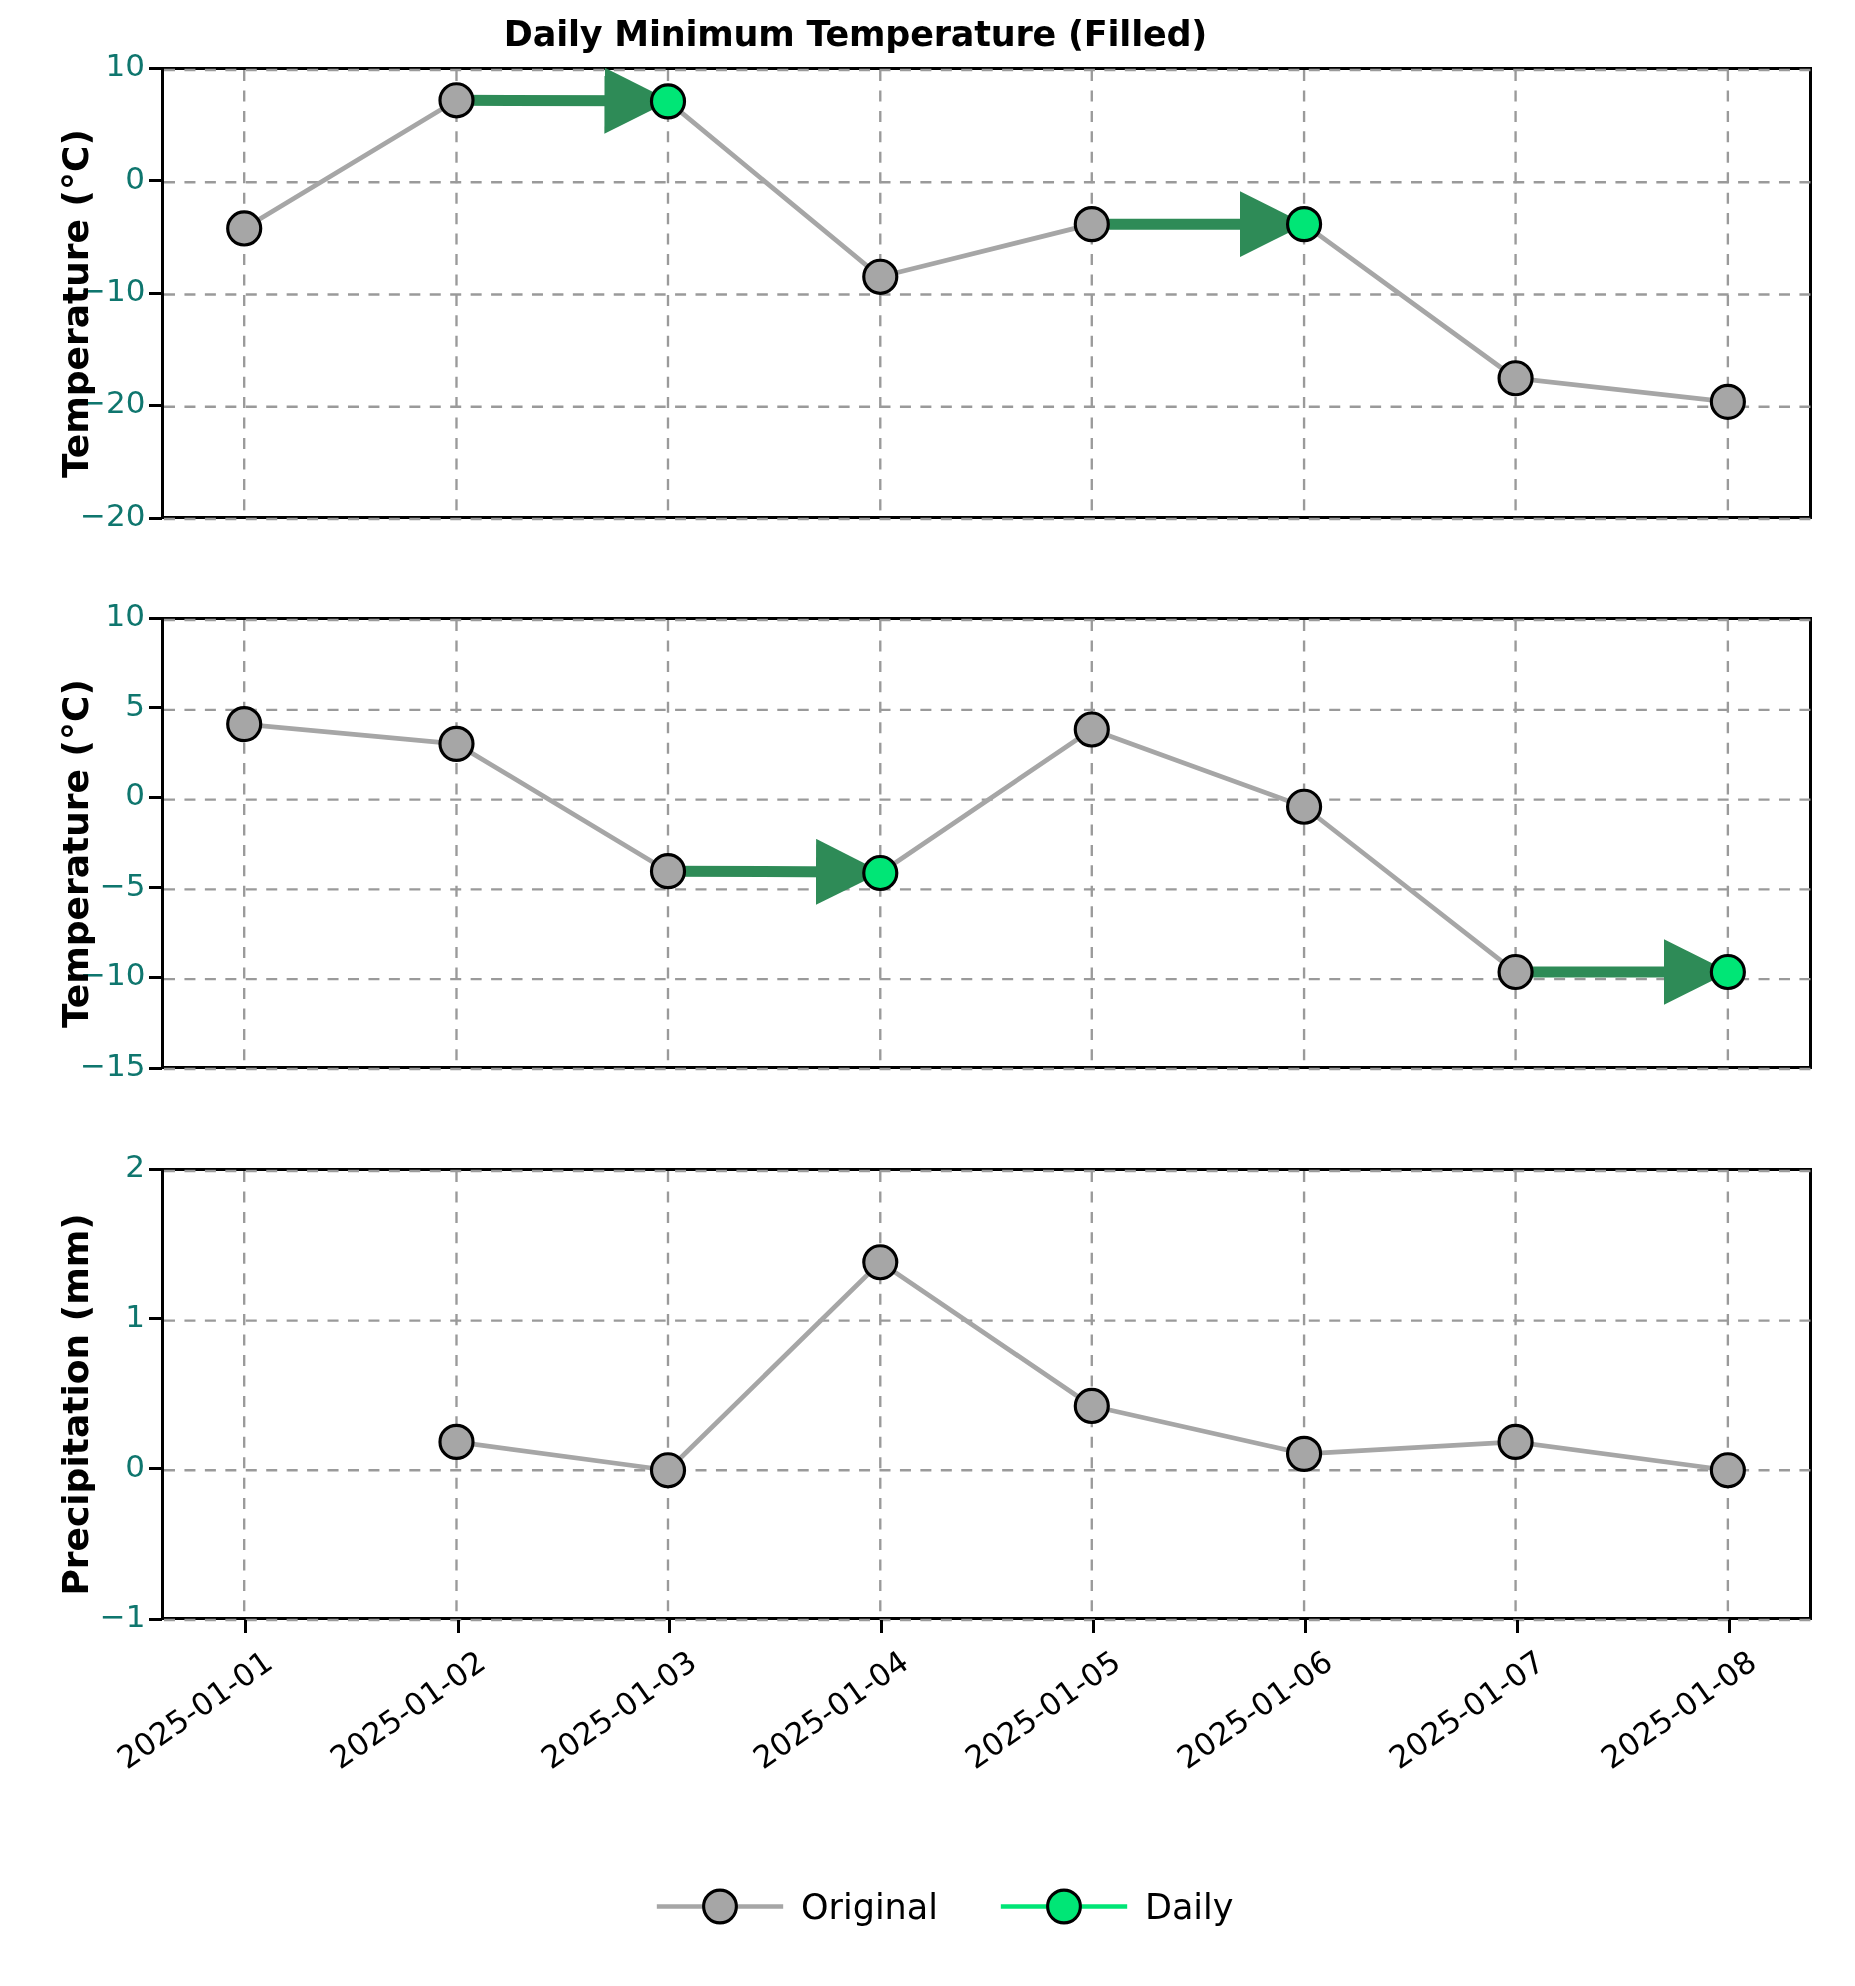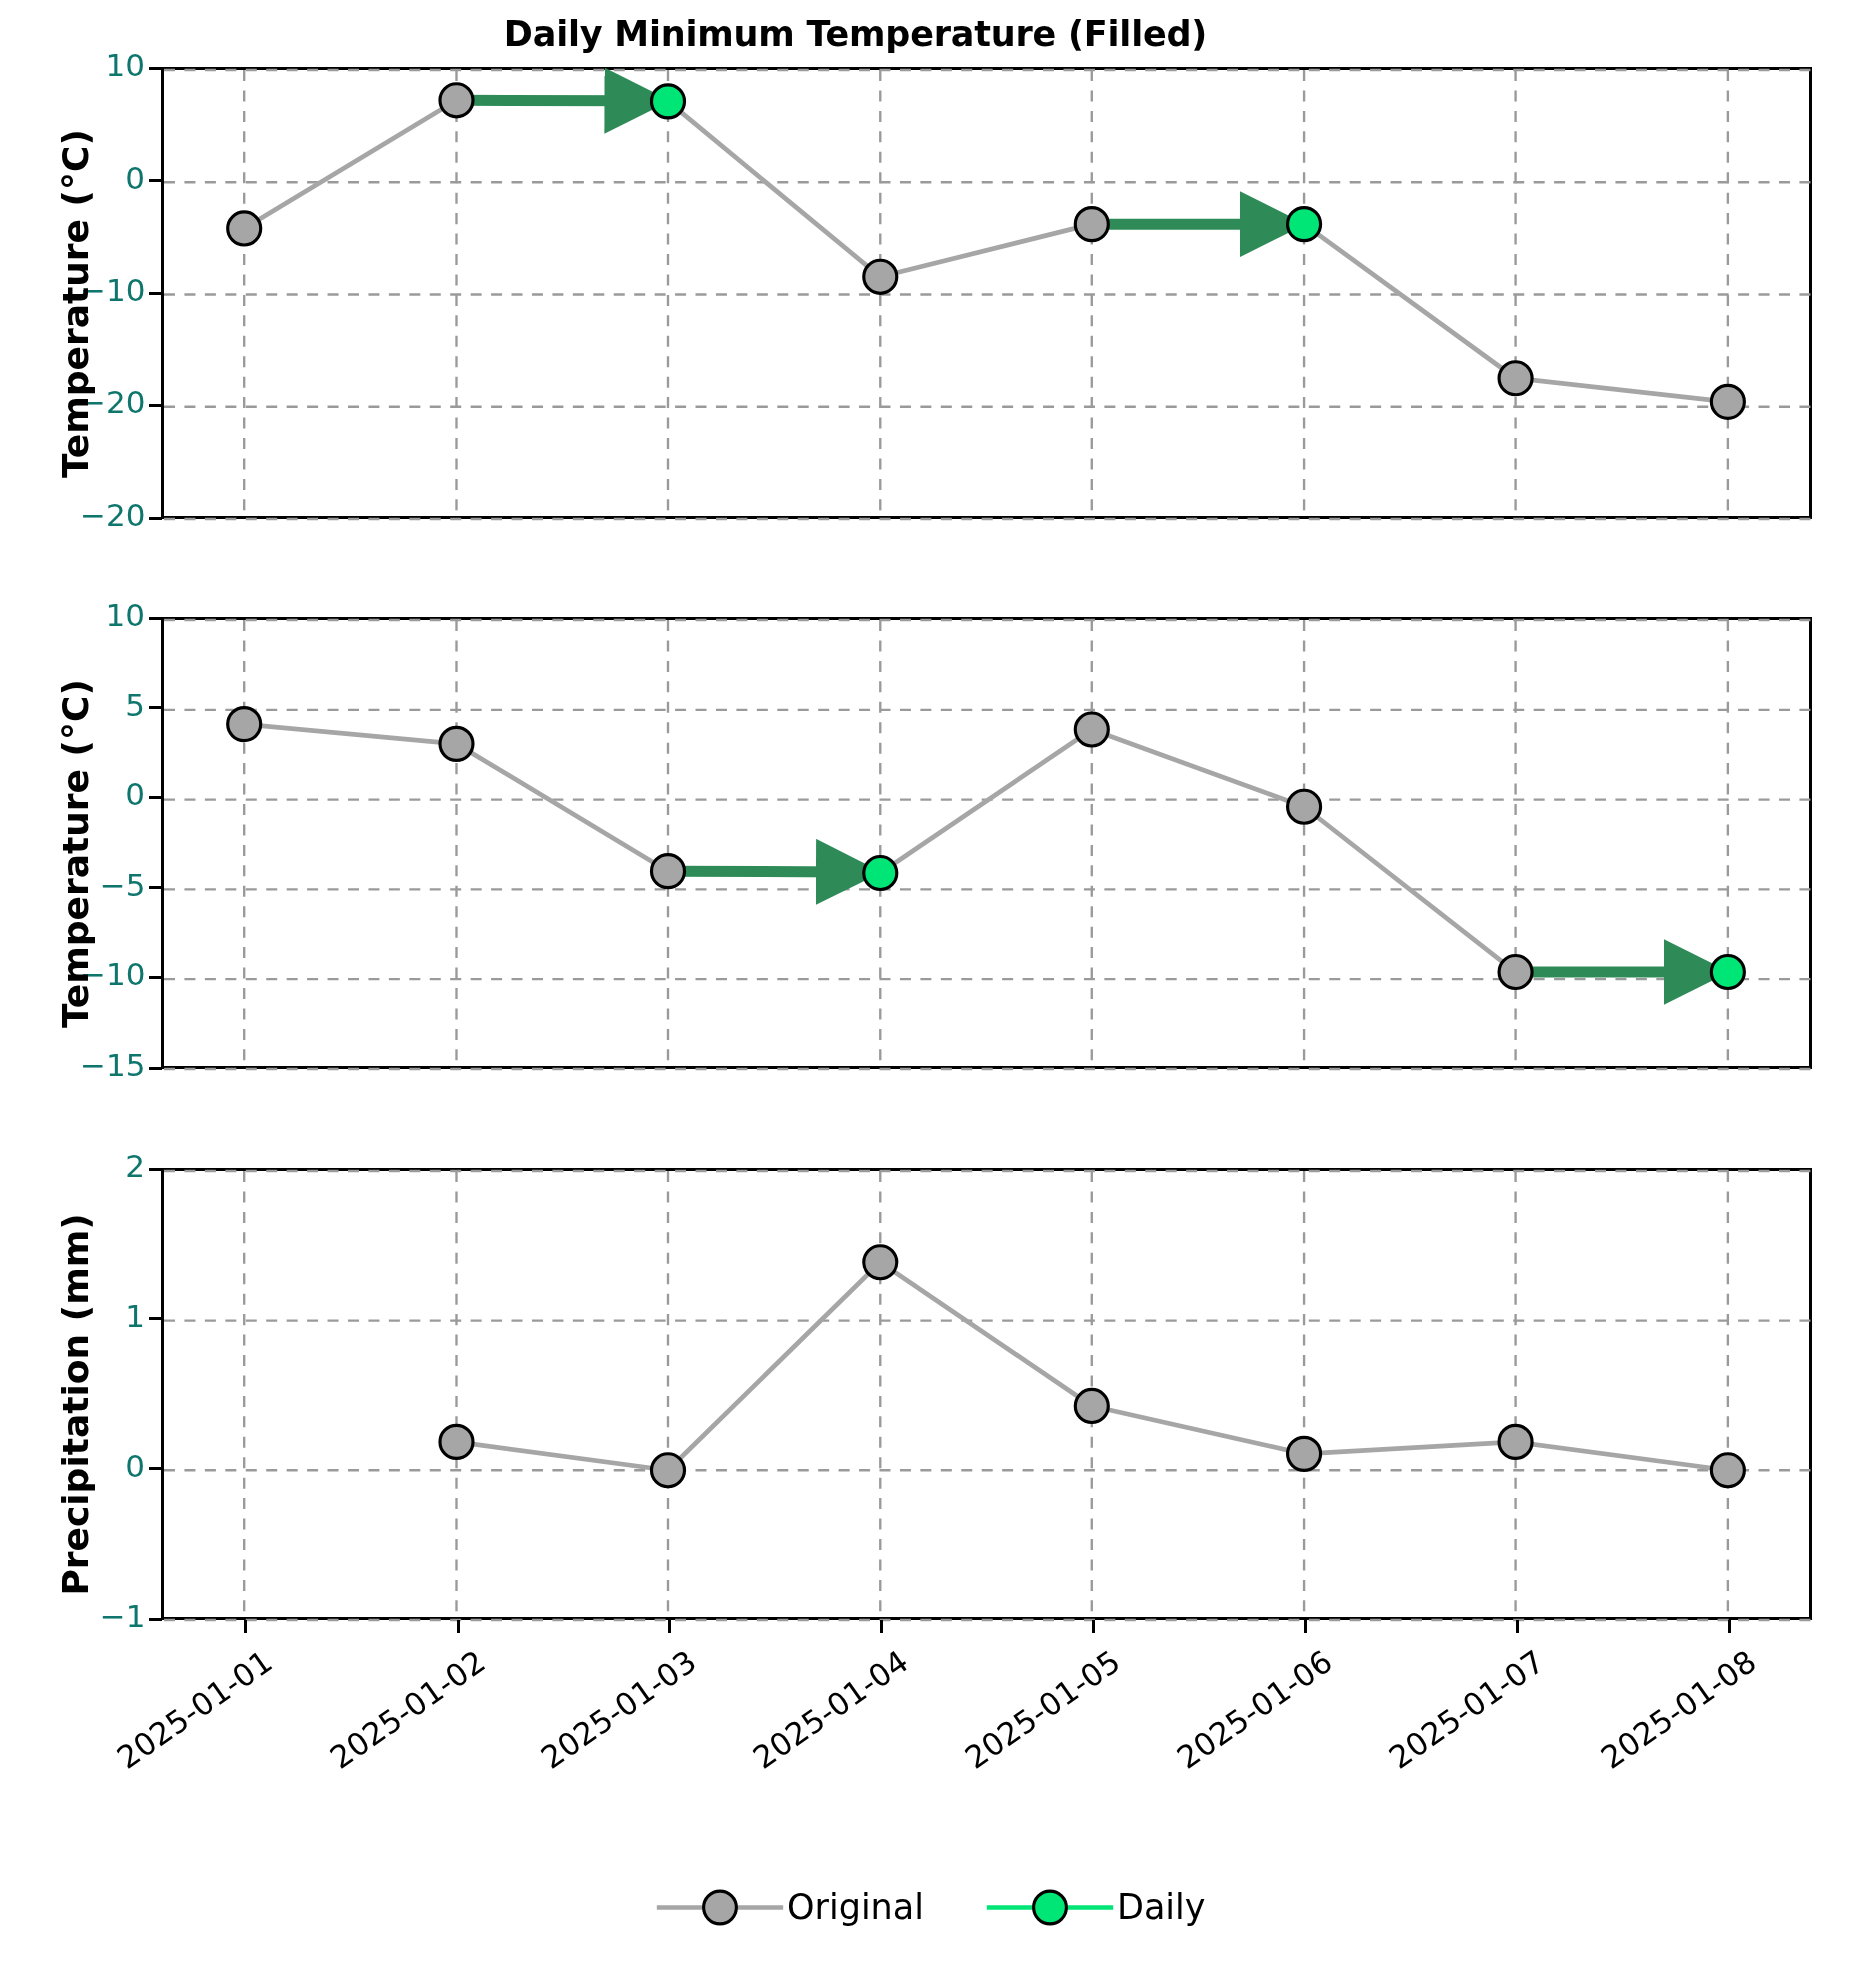--- a/index.html
+++ b/index.html
@@ -82,21 +82,22 @@
     overflow: visible;
   }
   .legend {
     position: absolute;
     display: flex;
     align-items: center;
     gap: 28px;
   }
   .legend-item {
     display: flex;
-    align-items: flex-end;
+    align-items: flex-start;
+    gap: 14px;
   }
   .legend-label {
     font-size: 35px;
     color: #000000;
   }
 </style>
 </head>
 <body>
 
 <div class="page">

